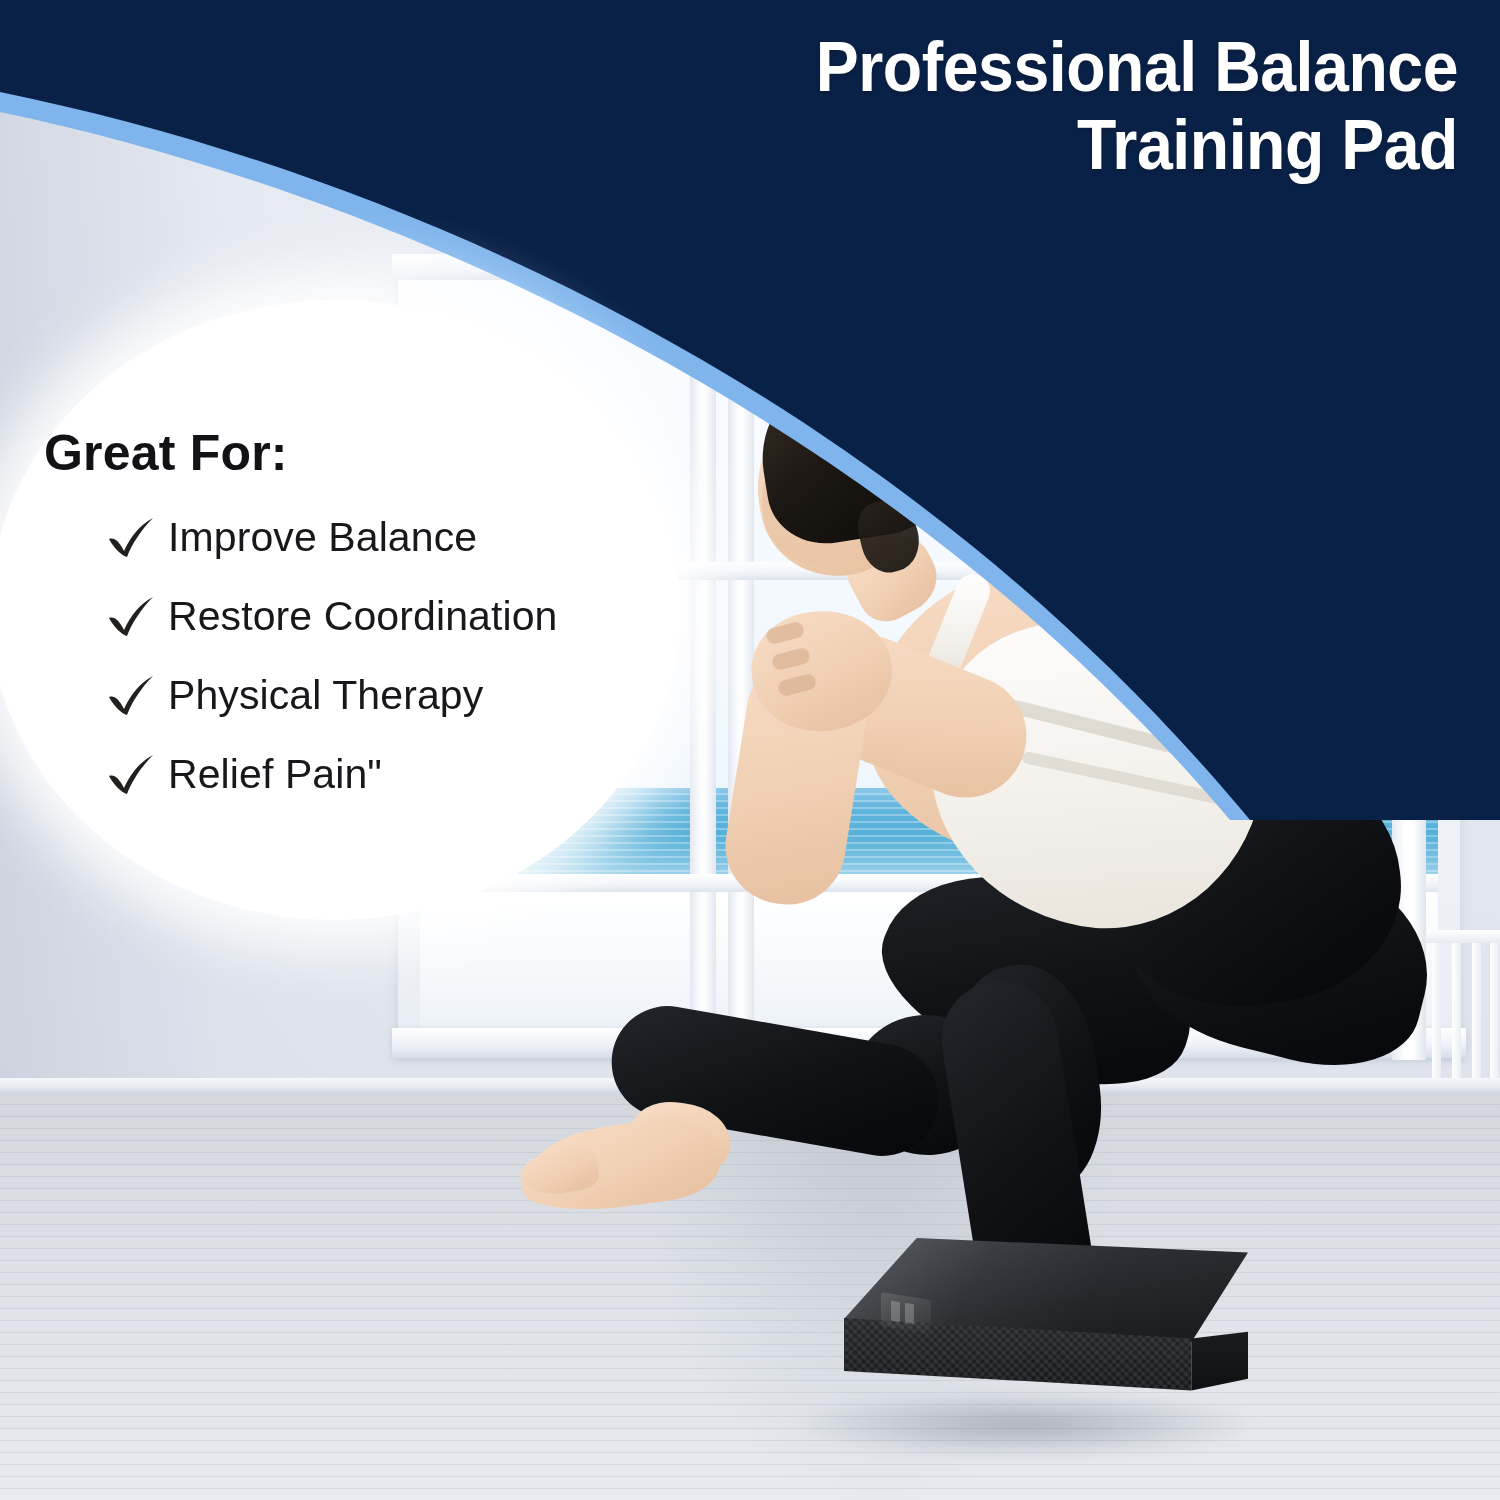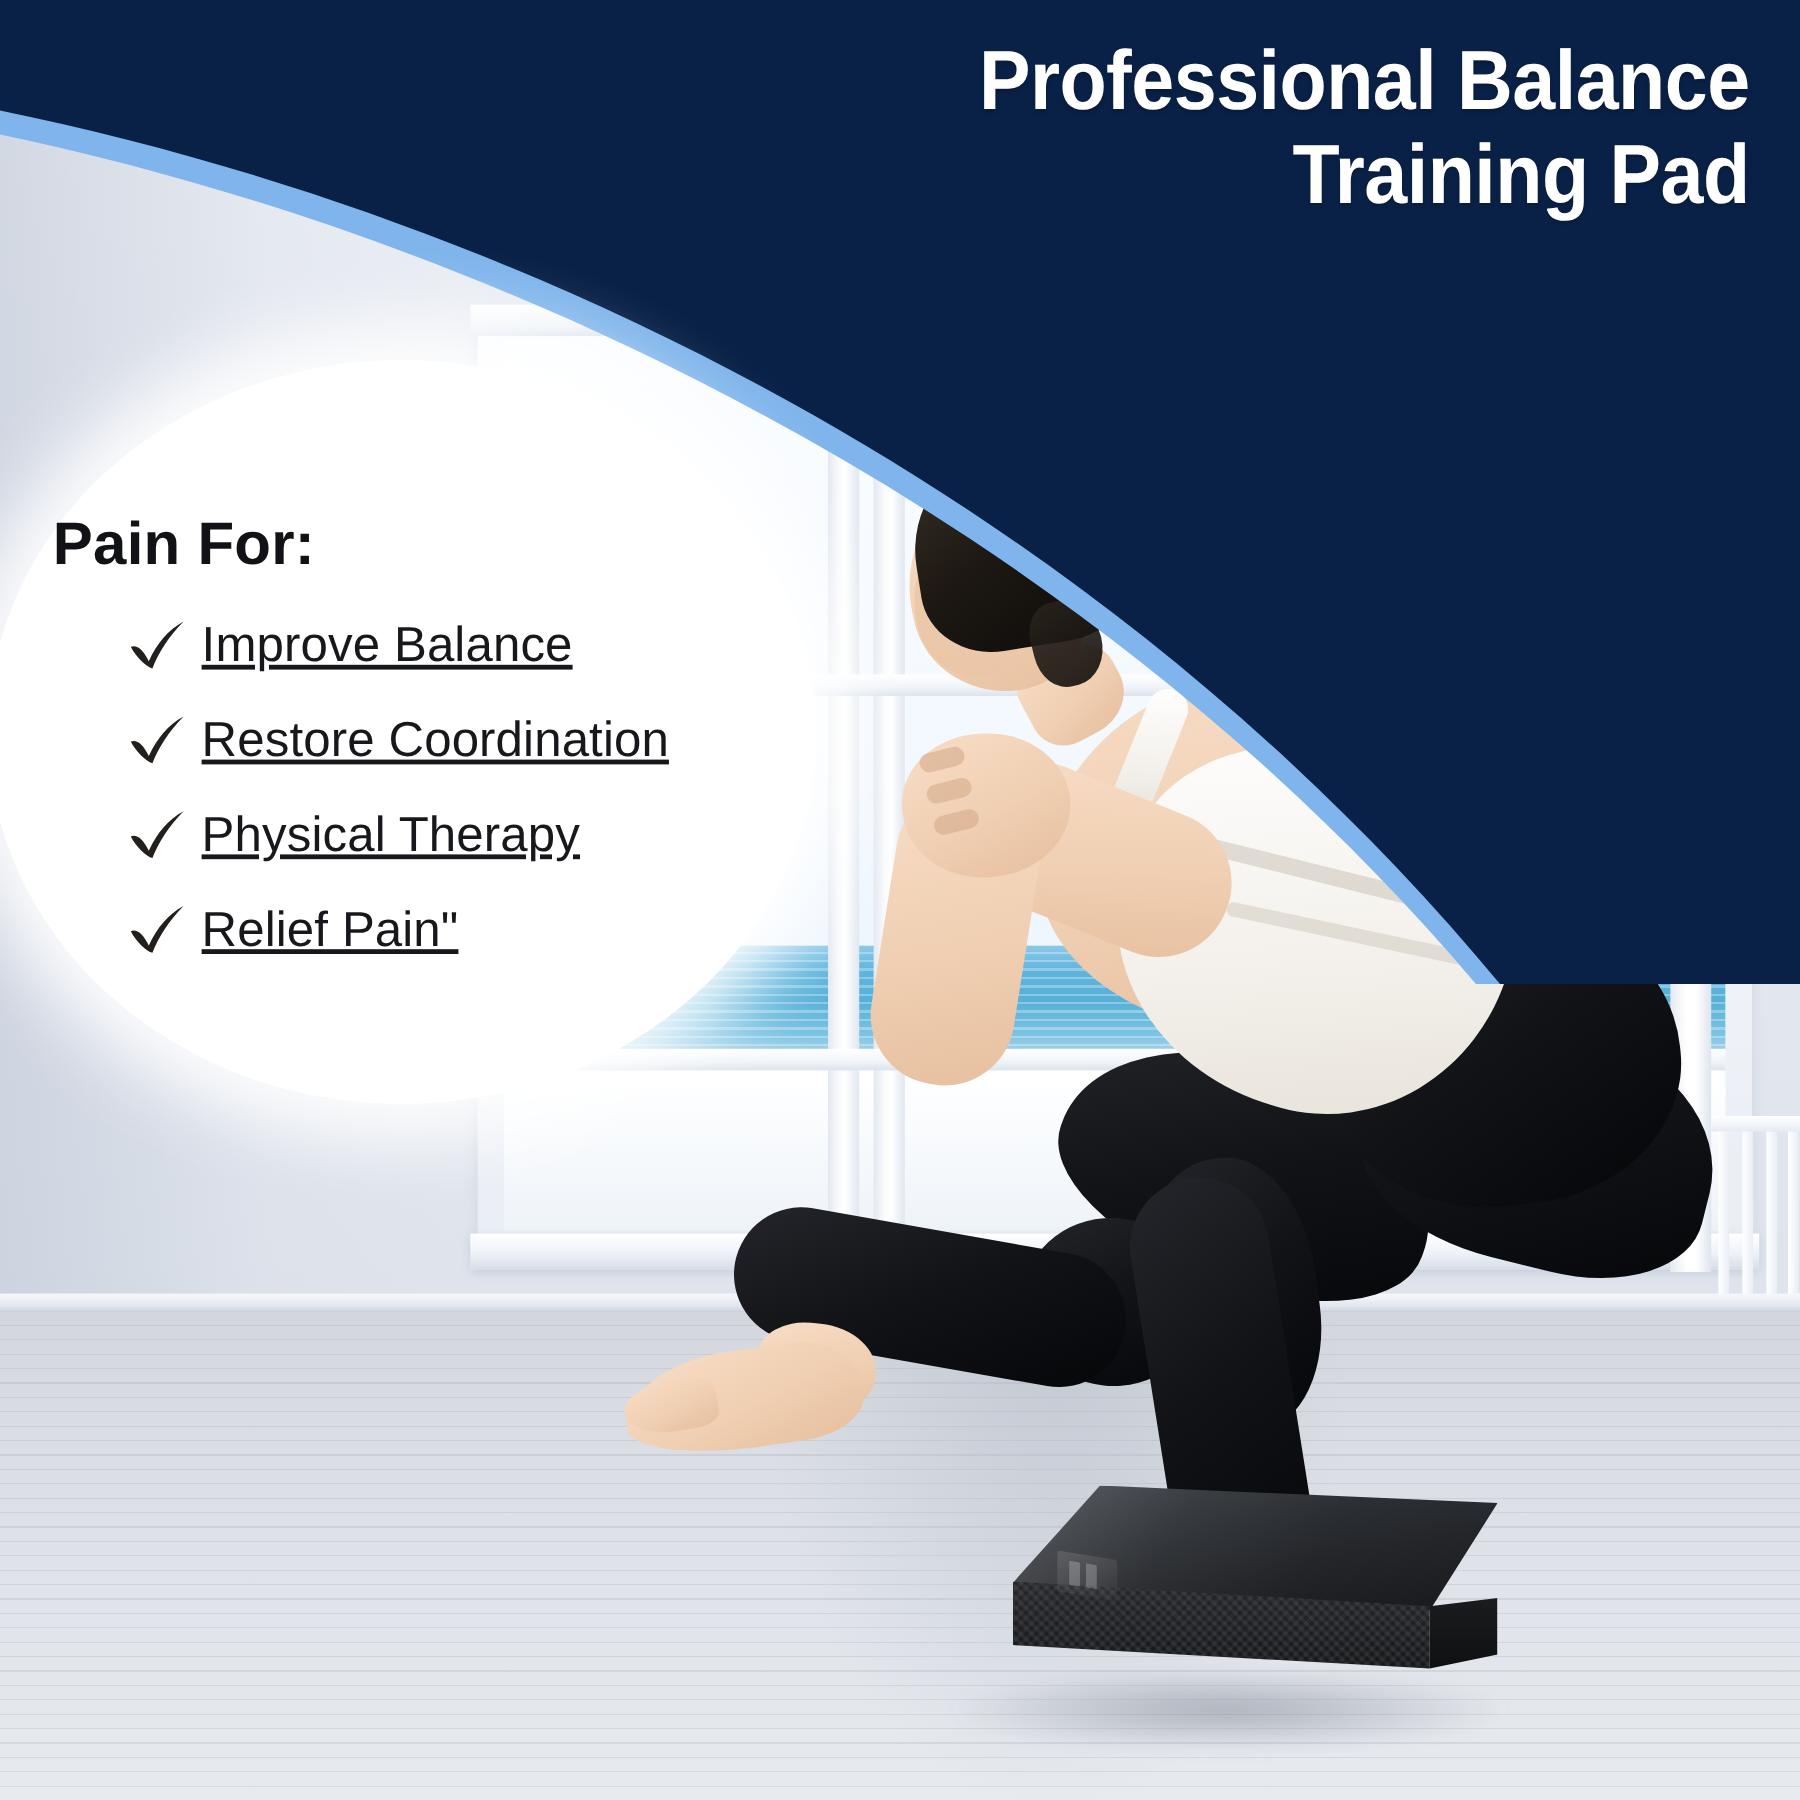--- a/index.html
+++ b/index.html
@@ -252,21 +252,20 @@
   .benefit{
     display:flex;align-items:center;height:75px;margin-bottom:4px;
   }
   .check{
     flex:0 0 auto;width:52px;height:52px;margin-right:12px;position:relative;
   }
   .check svg{display:block;width:52px;height:52px;}
   .benefit-label{
     font-size:41px;color:#17181b;letter-spacing:.1px;white-space:nowrap;
     font-family:"Liberation Sans","DejaVu Sans",sans-serif;
-    text-decoration:underline;
   }
 </style>
 </head>
 <body>
 
 <div id="poster">
 
   <div class="photo">
 
     <div class="wall"></div>
@@ -362,21 +361,21 @@
     <path d="M0,92 C 430,180 910,410 1250,820 L1500,820 L1500,0 L0,0 Z" fill="#0a2147"></path>
   </svg>
 
   <div class="title">
     <span class="tl">Professional Balance</span>
     <span class="tl">Training Pad</span>
   </div>
 
   <div class="callout"></div>
 
-  <div class="great-for">Pain For:</div>
+  <div class="great-for">Great For:</div>
 
   <div class="benefits">
 
     <div class="benefit">
       <span class="check">
         <svg viewBox="0 0 52 52">
             <path d="M5 27 C 10 25, 15 29, 20 39 C 27 24, 36 13, 49 6 C 37 18, 28 32, 23 45 C 18 44, 9 35, 5 27 Z" fill="#231f1c"></path>
           </svg>
       </span>
       <span class="benefit-label">Improve Balance</span>

